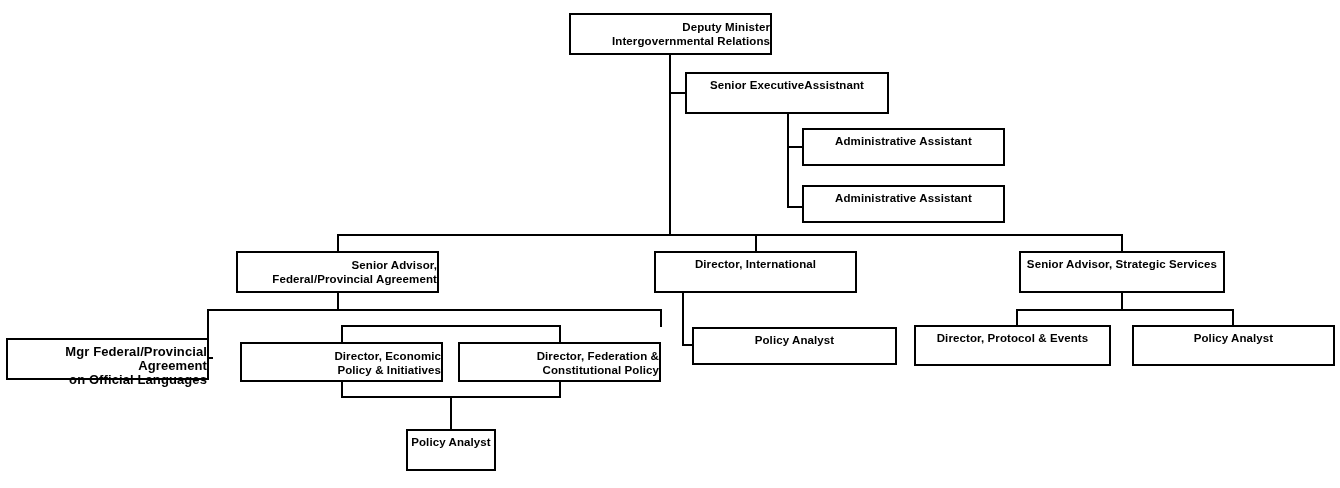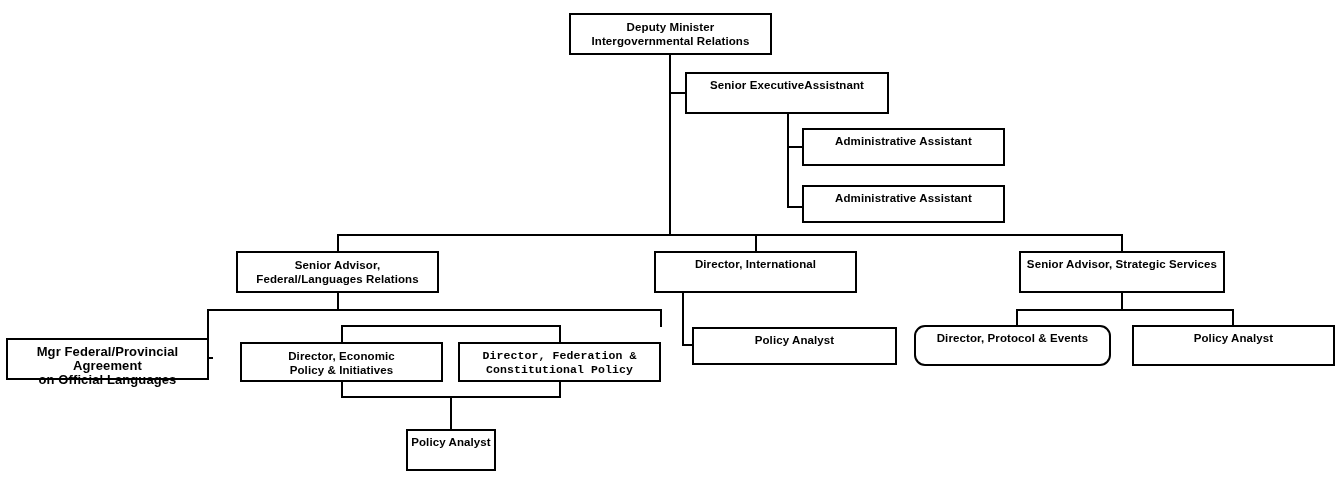--- a/index.html
+++ b/index.html
@@ -29,20 +29,21 @@
     font-weight: bold;
     line-height: 14px;
     text-align: center;
     padding-top: 4px;
     z-index: 5;
     white-space: pre-line;
     letter-spacing: 0.1px;
   }
   .node.two-line {
     padding-top: 5px;
+    text-align: right;
   }
   
   .conn {
     position: absolute;
     background: #000000;
     z-index: 2;
   }
   .conn.v { width: 2px; }
   .conn.h { height: 2px; }
   
@@ -93,36 +94,36 @@
   <div class="node two-line" style="left:569px; top:13px; width:203px; height:42px;">Deputy Minister
 Intergovernmental Relations</div>
 
   <div class="node" style="left:685px; top:72px; width:204px; height:42px;">Senior ExecutiveAssistnant</div>
 
   <div class="node" style="left:802px; top:128px; width:203px; height:38px;">Administrative Assistant</div>
 
   <div class="node" style="left:802px; top:185px; width:203px; height:38px;">Administrative Assistant</div>
 
   <div class="node two-line" style="left:236px; top:251px; width:203px; height:42px;">Senior Advisor,
-Federal/Languages Relations</div>
+Federal/Provincial Agreement</div>
 
   <div class="node" style="left:654px; top:251px; width:203px; height:42px;">Director, International</div>
 
   <div class="node" style="left:1019px; top:251px; width:206px; height:42px;">Senior Advisor, Strategic Services</div>
 
   <div class="node two-line" style="left:6px; top:338px; width:203px; height:42px; font-size:13px;">Mgr Federal/Provincial Agreement
 on Official Languages</div>
 
   <div class="node two-line" style="left:240px; top:342px; width:203px; height:40px;">Director, Economic
 Policy &amp; Initiatives</div>
 
-  <div class="node two-line" style="left:458px; top:342px; width:203px; height:40px;font-family:Liberation Mono, monospace;">Director, Federation &amp;
+  <div class="node two-line" style="left:458px; top:342px; width:203px; height:40px;">Director, Federation &amp;
 Constitutional Policy</div>
 
   <div class="node" style="left:406px; top:429px; width:90px; height:42px;">Policy Analyst</div>
 
   <div class="node" style="left:692px; top:327px; width:205px; height:38px;">Policy Analyst</div>
 
-  <div class="node" style="left:914px; top:325px; width:197px; height:41px;border-radius:11px;">Director, Protocol &amp; Events</div>
+  <div class="node" style="left:914px; top:325px; width:197px; height:41px;">Director, Protocol &amp; Events</div>
 
   <div class="node" style="left:1132px; top:325px; width:203px; height:41px;">Policy Analyst</div>
 
 </div>
 
 </body></html>

